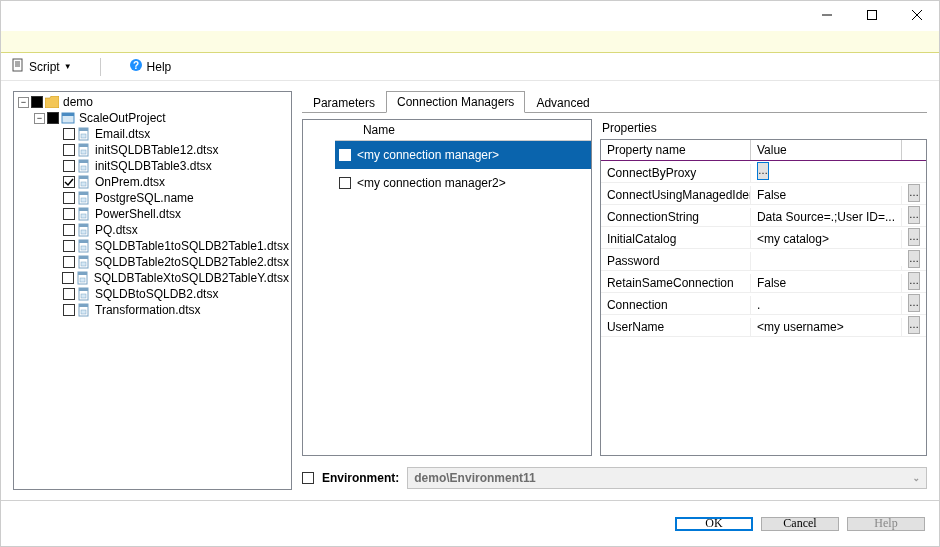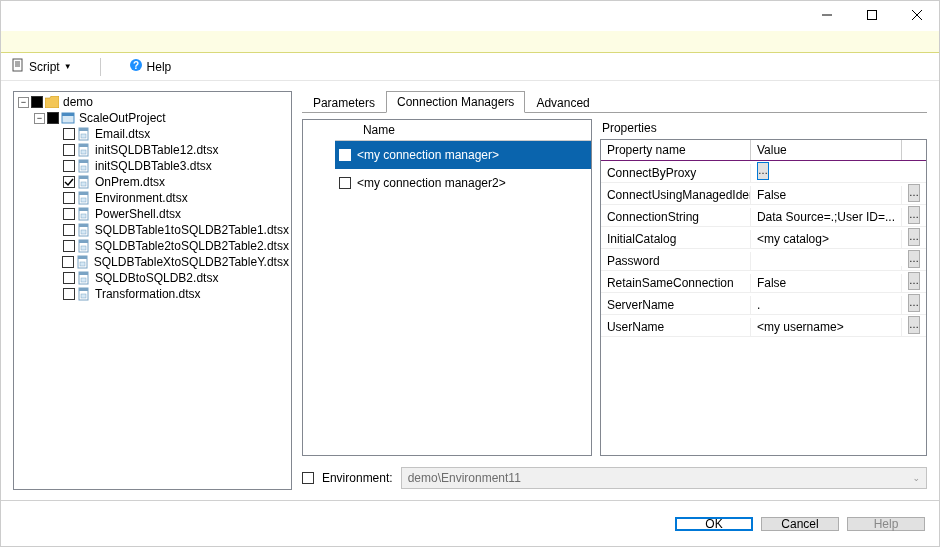--- a/index.html
+++ b/index.html
@@ -51,27 +51,27 @@
   .props-head .cell { padding: 3px 6px; border-right: 1px solid #ccc; }
   .col-name { width: 150px; }
   .col-val { flex: 1; }
   .col-act { width: 24px; border-right: none !important; }
   .prop-row { display: flex; border-bottom: 1px solid #eee; height: 22px; align-items: flex-end; }
   .prop-row .cell { padding: 2px 6px; border-right: 1px solid #eee; display: flex; align-items: center; overflow: hidden; text-overflow: ellipsis; white-space: nowrap; }
   .prop-row.selected .cell.col-val { font-weight: 600; }
   .ellipsis-btn { width: 20px; height: 18px; border: 1px solid #adadad; background: #e1e1e1; display: flex; align-items: center; justify-content: center; font-size: 10px; line-height: 1; }
   .prop-row.selected .ellipsis-btn { border-color: #0078d7; }
   
-  .env-row { display: flex; align-items: center; gap: 8px; margin-top: 10px; height: 24px; }
+  .env-row { display: flex; align-items: center; gap: 8px; margin-top: 10px; height: 24px; font-weight: bold; }
   .env-row .chkbox { }
   .env-select { flex: 1; height: 22px; border: 1px solid #c3c3c3; background: #f0f0f0; color: #6d6d6d; display: flex; align-items: center; justify-content: space-between; padding: 0 6px; }
   .env-select .caret { font-size: 9px; color: #999; }
   
   .footer { height: 46px; border-top: 1px solid #d0d0d0; display: flex; align-items: center; justify-content: flex-end; padding: 0 14px; gap: 8px; }
-  .btn-std { width: 78px; height: 14px; border: 1px solid #adadad; background: #e1e1e1; display: flex; align-items: center; justify-content: center; }
+  .btn-std { width: 78px; height: 14px; border: 1px solid #adadad; background: #e1e1e1; display: flex; align-items: center; justify-content: center; font-family: Liberation Serif, serif; }
   .btn-std.primary { border-color: #0078d7; background: #fff; box-shadow: inset 0 0 0 1px #0078d7; }
   .btn-std.disabled { color: #888; }
 </style>
 </head>
 <body>
 
 <div class="window">
 
   <div class="titlebar">
     <div class="btn">
@@ -213,35 +213,49 @@
                       <div class="tree-row">
                         <span class="toggle-spacer"></span>
                         <span class="chkbox"></span>
                         <span class="dtsx-icon">
                           <svg width="14" height="14">
                             <rect x="2" y="1" width="9" height="12" fill="#fff" stroke="#7aa3c4"></rect>
                             <rect x="2" y="1" width="9" height="3" fill="#7aa3c4"></rect>
                             <rect x="4" y="7" width="5" height="4" fill="#d6e8f5" stroke="#7aa3c4" stroke-width="0.5"></rect>
                           </svg>
                         </span>
-                        <span class="tree-label">Environment.dtsx</span>
+                        <span class="tree-label">PostgreSQL.name</span>
                       </div>
                     </li>
                     <li>
                       <div class="tree-row">
                         <span class="toggle-spacer"></span>
                         <span class="chkbox"></span>
                         <span class="dtsx-icon">
                           <svg width="14" height="14">
                             <rect x="2" y="1" width="9" height="12" fill="#fff" stroke="#7aa3c4"></rect>
                             <rect x="2" y="1" width="9" height="3" fill="#7aa3c4"></rect>
                             <rect x="4" y="7" width="5" height="4" fill="#d6e8f5" stroke="#7aa3c4" stroke-width="0.5"></rect>
                           </svg>
                         </span>
                         <span class="tree-label">PowerShell.dtsx</span>
+                      </div>
+                    </li>
+                    <li>
+                      <div class="tree-row">
+                        <span class="toggle-spacer"></span>
+                        <span class="chkbox"></span>
+                        <span class="dtsx-icon">
+                          <svg width="14" height="14">
+                            <rect x="2" y="1" width="9" height="12" fill="#fff" stroke="#7aa3c4"></rect>
+                            <rect x="2" y="1" width="9" height="3" fill="#7aa3c4"></rect>
+                            <rect x="4" y="7" width="5" height="4" fill="#d6e8f5" stroke="#7aa3c4" stroke-width="0.5"></rect>
+                          </svg>
+                        </span>
+                        <span class="tree-label">PQ.dtsx</span>
                       </div>
                     </li>
                     <li>
                       <div class="tree-row">
                         <span class="toggle-spacer"></span>
                         <span class="chkbox"></span>
                         <span class="dtsx-icon">
                           <svg width="14" height="14">
                             <rect x="2" y="1" width="9" height="12" fill="#fff" stroke="#7aa3c4"></rect>
                             <rect x="2" y="1" width="9" height="3" fill="#7aa3c4"></rect>
@@ -382,21 +396,21 @@
                   </div>
                 </div>
                 <div class="prop-row">
                   <div class="cell col-name">RetainSameConnection</div>
                   <div class="cell col-val">False</div>
                   <div class="cell col-act">
                     <div class="ellipsis-btn">…</div>
                   </div>
                 </div>
                 <div class="prop-row">
-                  <div class="cell col-name">ServerName</div>
+                  <div class="cell col-name">Connection</div>
                   <div class="cell col-val">.</div>
                   <div class="cell col-act">
                     <div class="ellipsis-btn">…</div>
                   </div>
                 </div>
                 <div class="prop-row">
                   <div class="cell col-name">UserName</div>
                   <div class="cell col-val">&lt;my username&gt;</div>
                   <div class="cell col-act">
                     <div class="ellipsis-btn">…</div>

